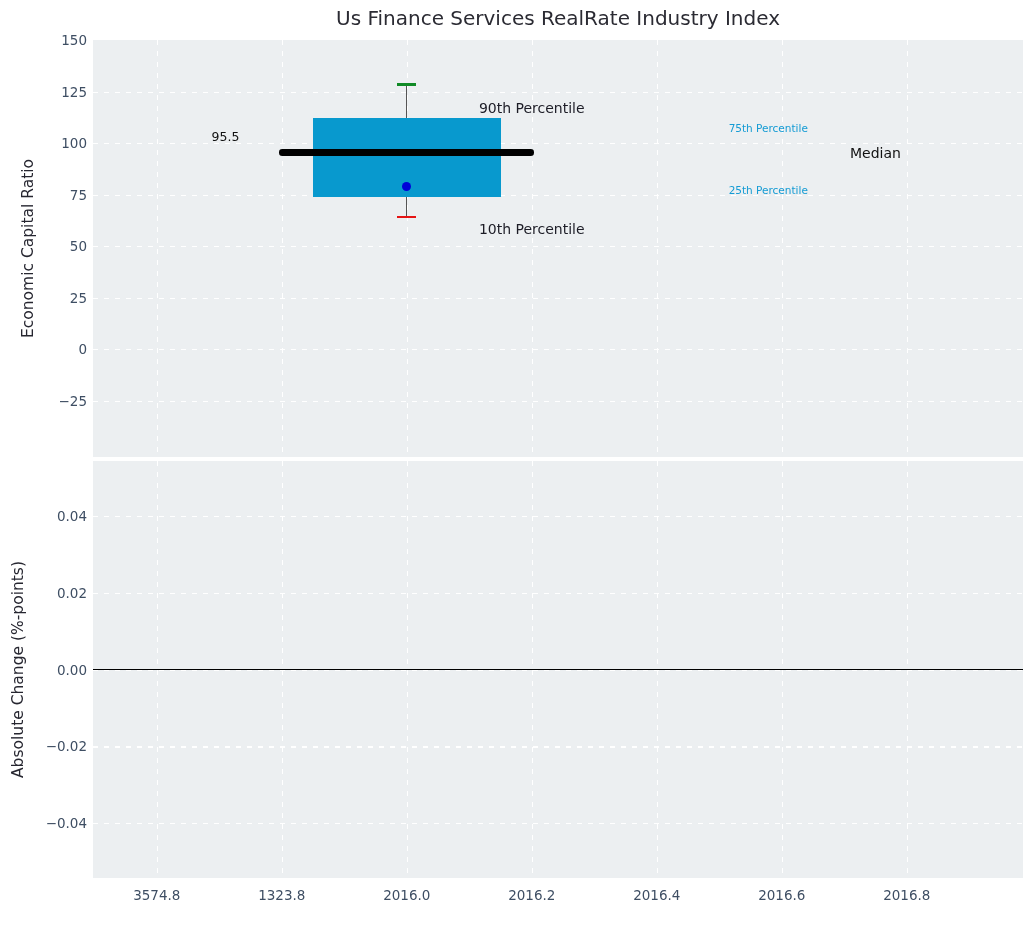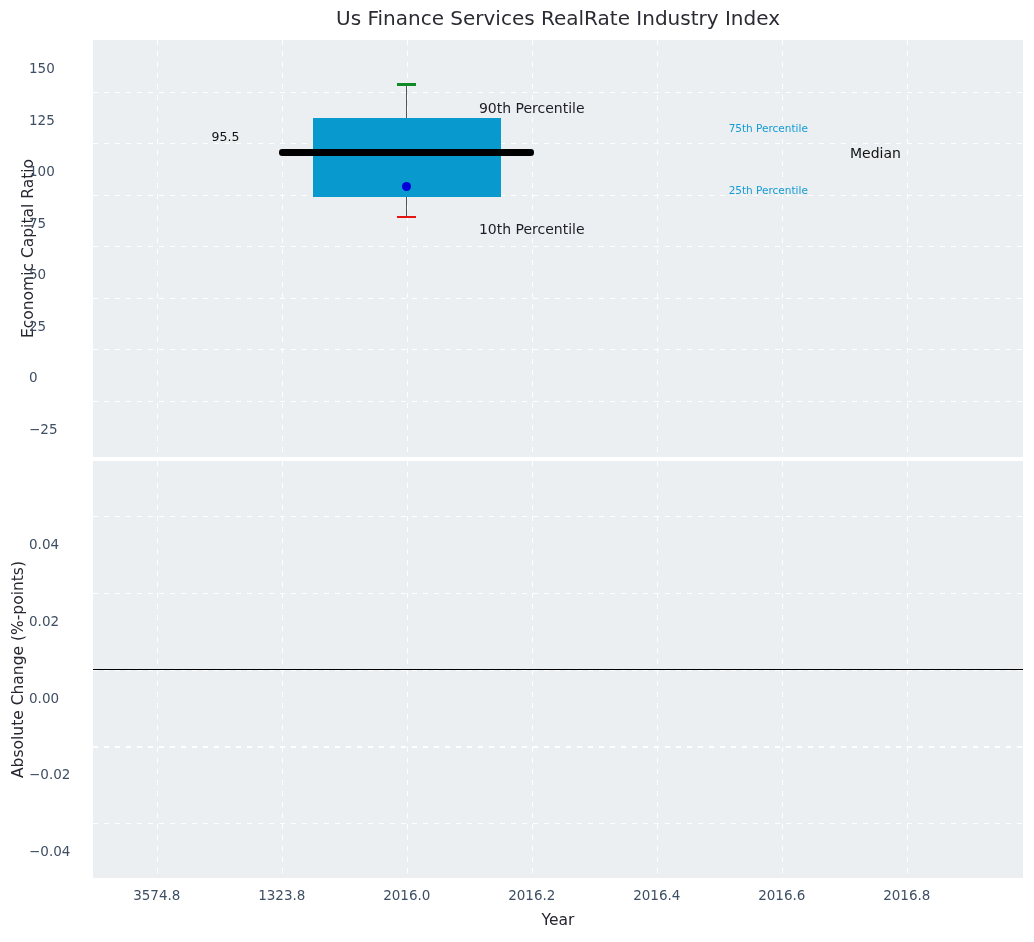--- a/index.html
+++ b/index.html
@@ -22,21 +22,21 @@
   }
   #ylab1{left:18px;top:40px;height:417px;}
   #ylab2{left:8px;top:461px;height:417px;}
   #xlab{
     position:absolute;left:93px;top:911px;width:930px;text-align:center;
     font-size:15.5px;color:#262630;
   }
   .tick{
     position:absolute;font-size:13.5px;color:#3e4e63;height:16px;line-height:16px;
   }
-  .ytick{width:58px;text-align:left;margin-top:28px;}
+  .ytick{width:58px;text-align:right;}
   .xtick{width:80px;text-align:center;}
   .hgrid{position:absolute;height:1.4px;
     background-image:repeating-linear-gradient(to right,#ffffff 0 5px,transparent 5px 11px);}
   .vgrid{position:absolute;width:1.4px;
     background-image:repeating-linear-gradient(to bottom,#ffffff 0 5px,transparent 5px 11px);}
   .ann{position:absolute;white-space:nowrap;}
   #legend{
     position:absolute;top:45px;right:14px;height:21px;
     display:flex;align-items:center;gap:9px;
     background:#f7f9fa;border:1px solid #c9c9cf;border-radius:4px;
@@ -48,21 +48,20 @@
 <body>
 
 <div id="fig">
   <div id="chart-title">Us Finance Services RealRate Industry Index</div>
 
   <div id="ax1" class="ax"></div>
   <div id="ax2" class="ax"></div>
 
   <div id="ylab1" class="ylab">Economic Capital Ratio</div>
   <div id="ylab2" class="ylab">Absolute Change (%-points)</div>
-  <div id="xlab">Year</div>
 
 <div class="abs vgrid" style="left: 156.75px; top: 40px; height: 417px;"></div>
     <div class="abs vgrid" style="left: 281.75px; top: 40px; height: 417px;"></div>
     <div class="abs vgrid" style="left: 406.75px; top: 40px; height: 417px;"></div>
     <div class="abs vgrid" style="left: 531.75px; top: 40px; height: 417px;"></div>
     <div class="abs vgrid" style="left: 656.75px; top: 40px; height: 417px;"></div>
     <div class="abs vgrid" style="left: 781.75px; top: 40px; height: 417px;"></div>
     <div class="abs vgrid" style="left: 906.75px; top: 40px; height: 417px;"></div>
     <div class="abs hgrid" style="left: 93px; top: 91.5069px; width: 930px;"></div>
     <div class="abs hgrid" style="left: 93px; top: 143.014px; width: 930px;"></div>

